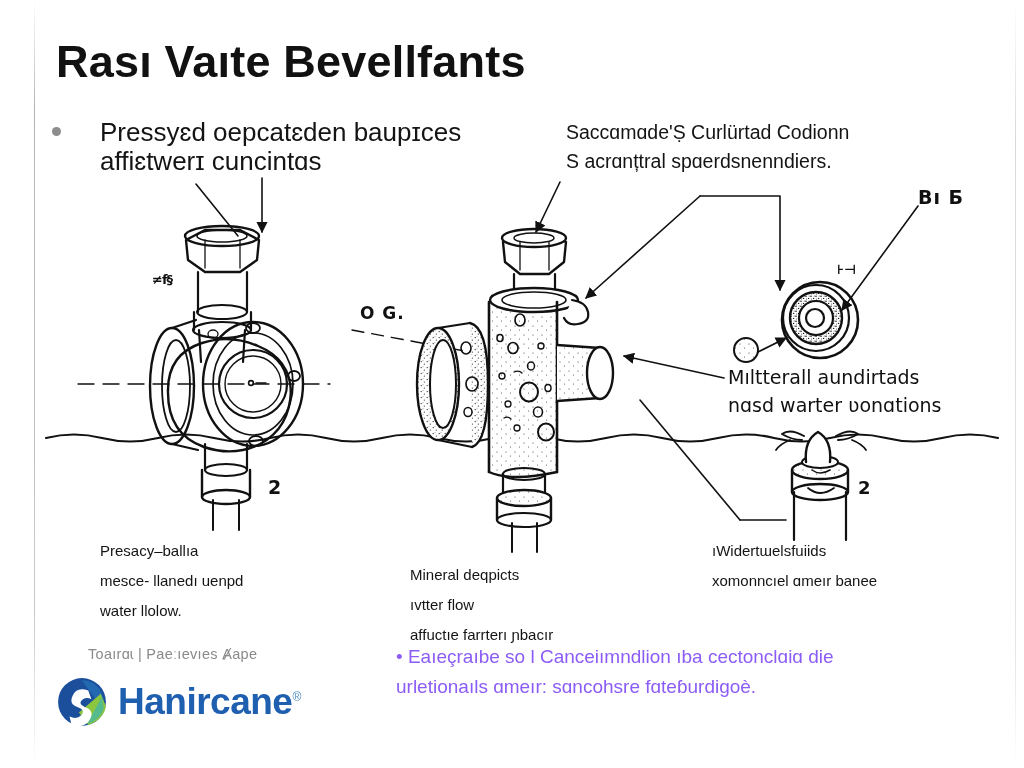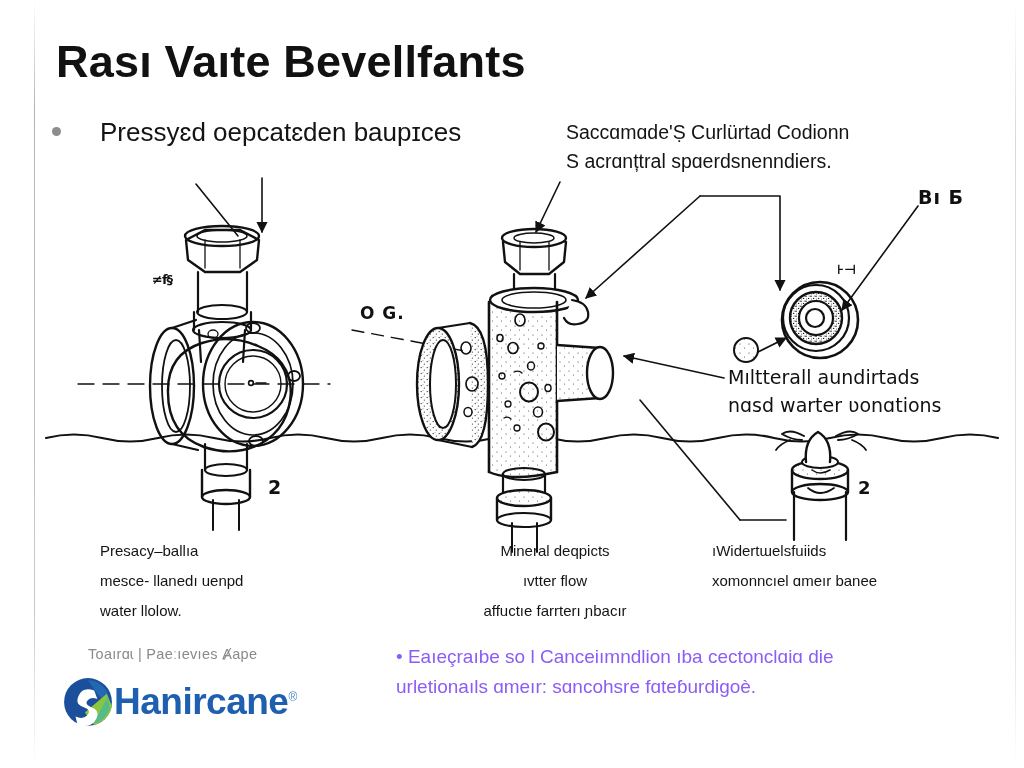--- a/index.html
+++ b/index.html
@@ -47,36 +47,36 @@
   .callout-right {
     position: absolute; left: 566px; top: 118px; width: 400px;
     font-size: 19.5px; line-height: 29px; color: #141414;
   }
 
   .cap {
     position: absolute;
     font-size: 15px; line-height: 30px; color: #141414;
   }
   .cap-a { left: 100px; top: 536px; width: 290px; }
-  .cap-b { left: 410px; top: 536px; width: 290px; text-align: center; }
+  .cap-b { left: 410px; top: 560px; width: 290px; }
   .cap-c { left: 712px; top: 536px; width: 275px; }
 
   .source-note {
     position: absolute; left: 88px; top: 646px;
     font-size: 14.5px; color: #8a8a8a; letter-spacing: 0.3px;
   }
 
   .bottom-bullet {
     position: absolute; left: 396px; top: 642px; width: 570px;
     font-size: 19px; line-height: 30px; color: #8b5cf6;
   }
 
   .logo {
-    position: absolute; left: 62px; top: 676px;
-    display: flex; align-items: center; 
+    position: absolute; left: 56px; top: 676px;
+    display: flex; align-items: center; gap: 10px;
   }
   .logo-mark { width: 52px; height: 52px; display: block; }
   .logo-word {
     font-size: 37px; font-weight: bold; color: #1f5fb0;
     letter-spacing: -0.5px; position: relative;
   }
   .logo-reg {
     font-size: 12px; vertical-align: super; color: #4d8ac4; font-weight: normal;
   }
 
@@ -267,20 +267,21 @@
     <text x="728" y="384" font-family="DejaVu Sans, sans-serif" font-size="19" fill="#111">Mıltterall aundirtads</text>
     <text x="728" y="412" font-family="DejaVu Sans, sans-serif" font-size="19" fill="#111">nɑsd warter ʋonɑtions</text>
   </svg>
 
   <div class="title">Rası Vaıte Bevellfants</div>
 
   <div class="bullet-left">
     <span class="bullet-dot"></span>
     <div class="txt">
       <div>Pressyɛd oepcatɛden baupɪces</div>
+      <div>affiɛtwerɪ cuncintɑs</div>
     </div>
   </div>
 
   <div class="callout-right">
     <div>Saccɑmɑde'Ṣ Curlürtad Codionn</div>
     <div>S acrɑnțtral spɑerdsnenndiers.</div>
   </div>
 
   <div class="cap cap-a">
     <div>Presacy–ballıa</div>

